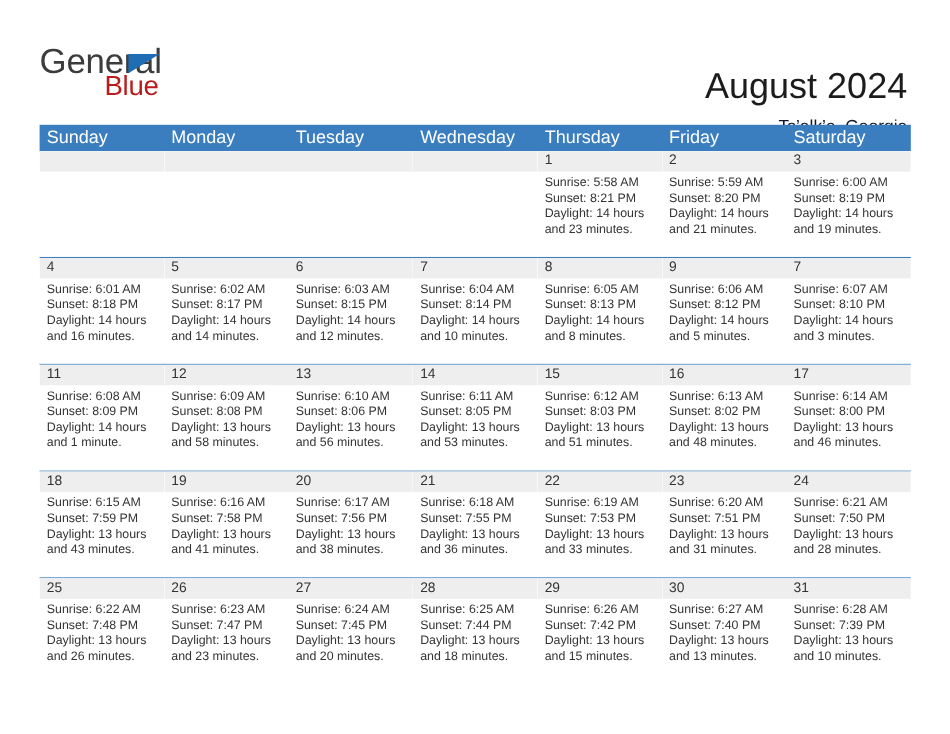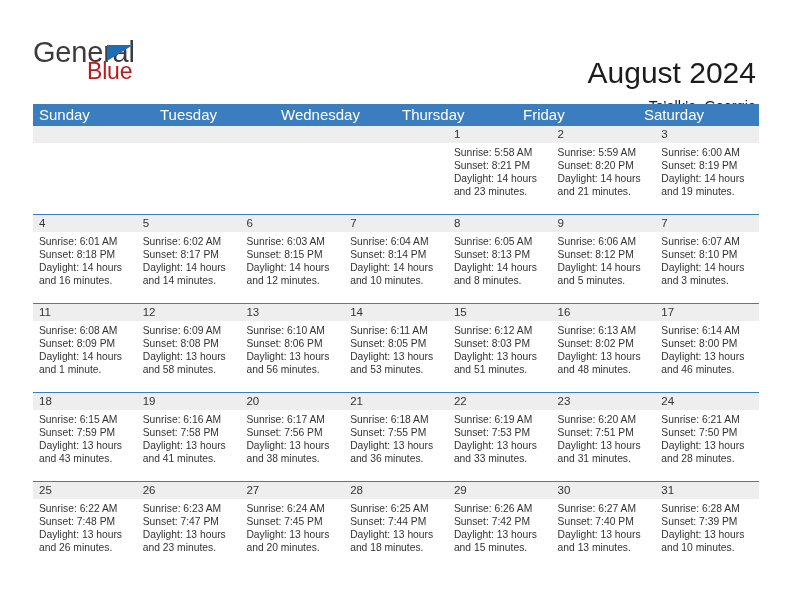--- a/index.html
+++ b/index.html
@@ -154,20 +154,21 @@
       <div class="cal-title">August 2024</div>
       <div class="cal-subtitle">Ts’alk’a, Georgia</div>
     </div>
 
   </div>
 
   <div class="calendar">
 
     <div class="weekdays">
       <div class="weekday">Sunday</div>
+      <div class="weekday">Monday</div>
       <div class="weekday">Tuesday</div>
       <div class="weekday">Wednesday</div>
       <div class="weekday">Thursday</div>
       <div class="weekday">Friday</div>
       <div class="weekday">Saturday</div>
     </div>
 
     <div class="week">
       <div class="cell empty">
         <div class="daynum-band">

